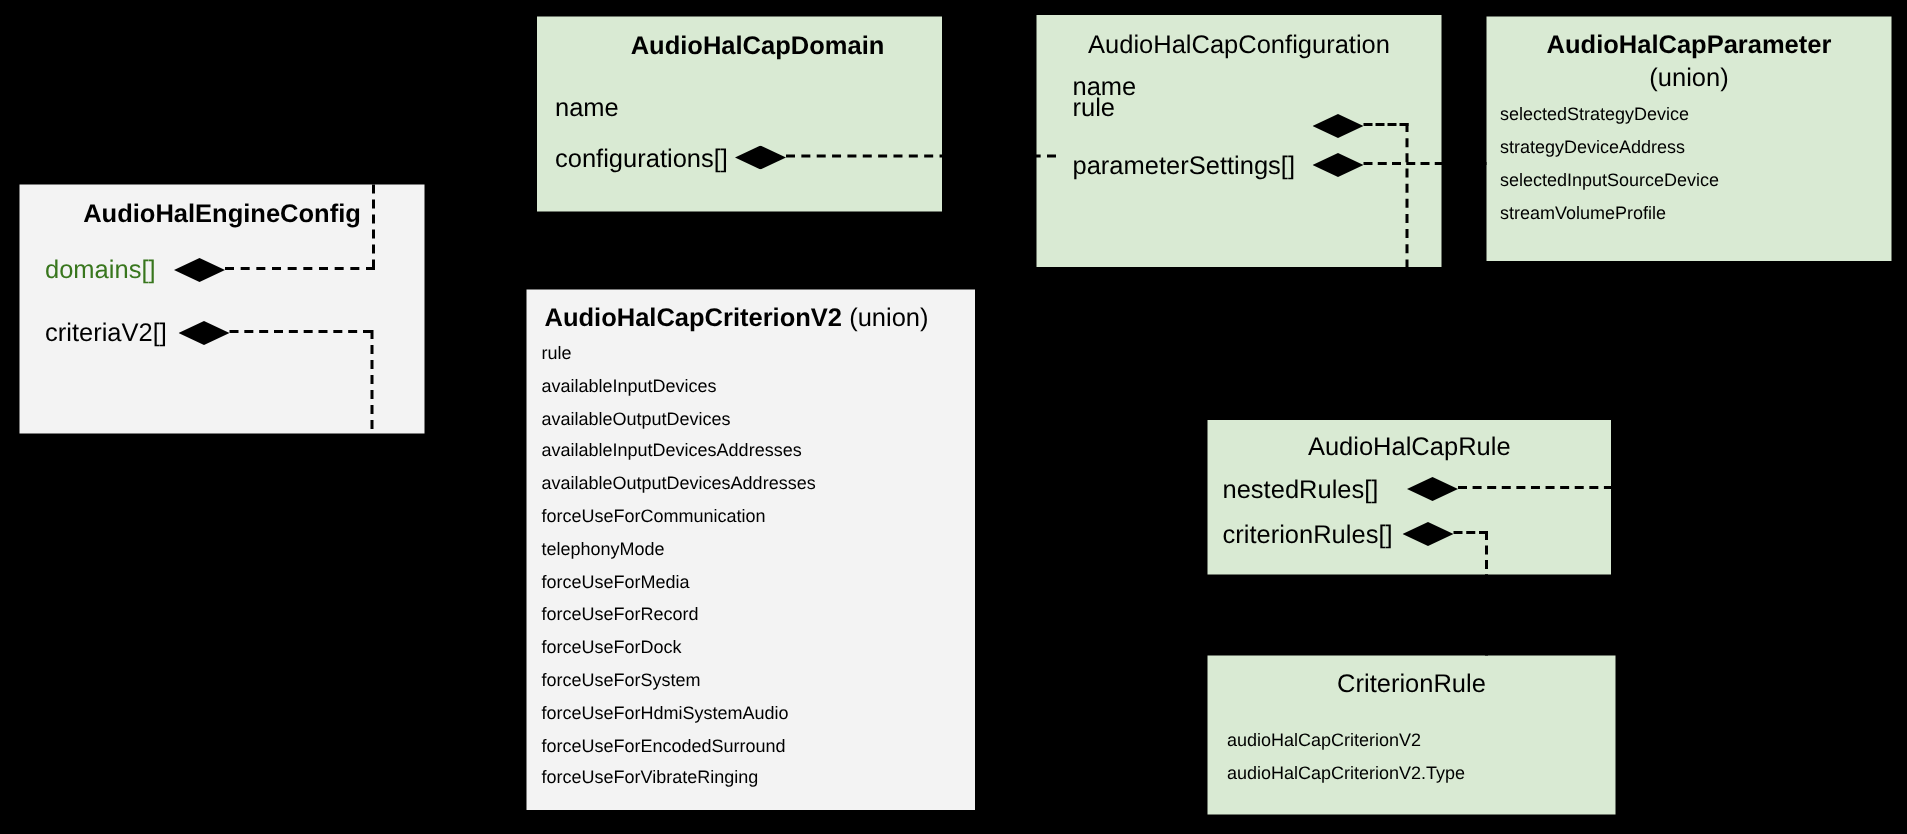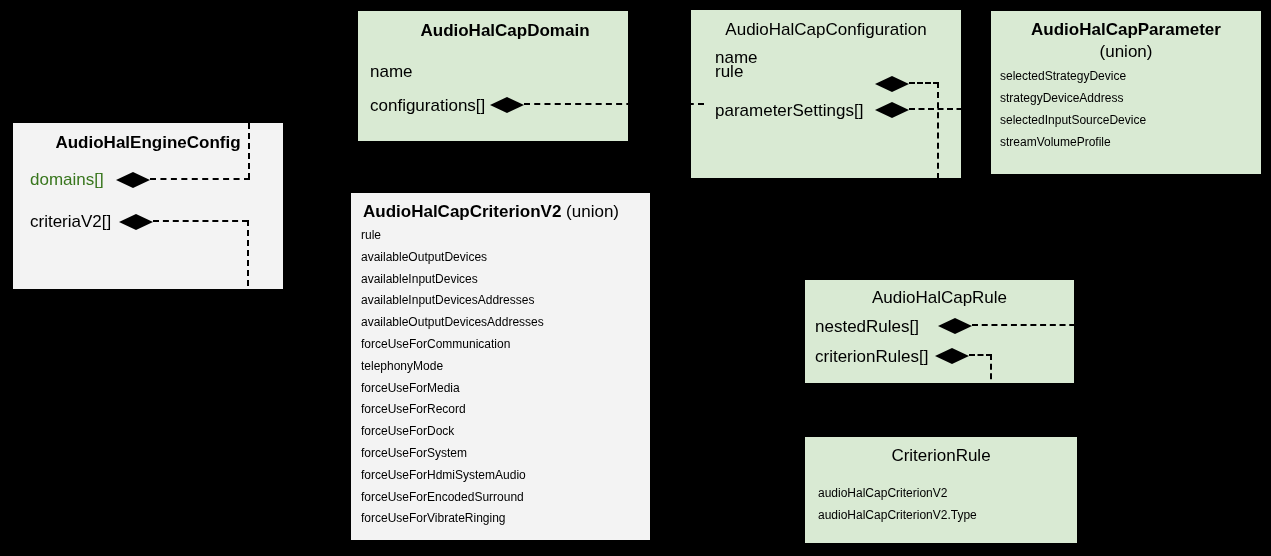--- a/index.html
+++ b/index.html
@@ -111,22 +111,22 @@
       <div>strategyDeviceAddress</div>
       <div>selectedInputSourceDevice</div>
       <div>streamVolumeProfile</div>
     </div>
   </div>
 
   <div class="box gray" id="b5">
     <div class="title-left"><span class="bold">AudioHalCapCriterionV2</span> <span>(union)</span></div>
     <div class="list">
       <div>rule</div>
+      <div>availableInputDevices</div>
       <div>availableOutputDevices</div>
-      <div>availableInputDevices</div>
       <div>availableInputDevicesAddresses</div>
       <div>availableOutputDevicesAddresses</div>
       <div>forceUseForCommunication</div>
       <div>telephonyMode</div>
       <div>forceUseForMedia</div>
       <div>forceUseForRecord</div>
       <div>forceUseForDock</div>
       <div>forceUseForSystem</div>
       <div>forceUseForHdmiSystemAudio</div>
       <div>forceUseForEncodedSurround</div>

